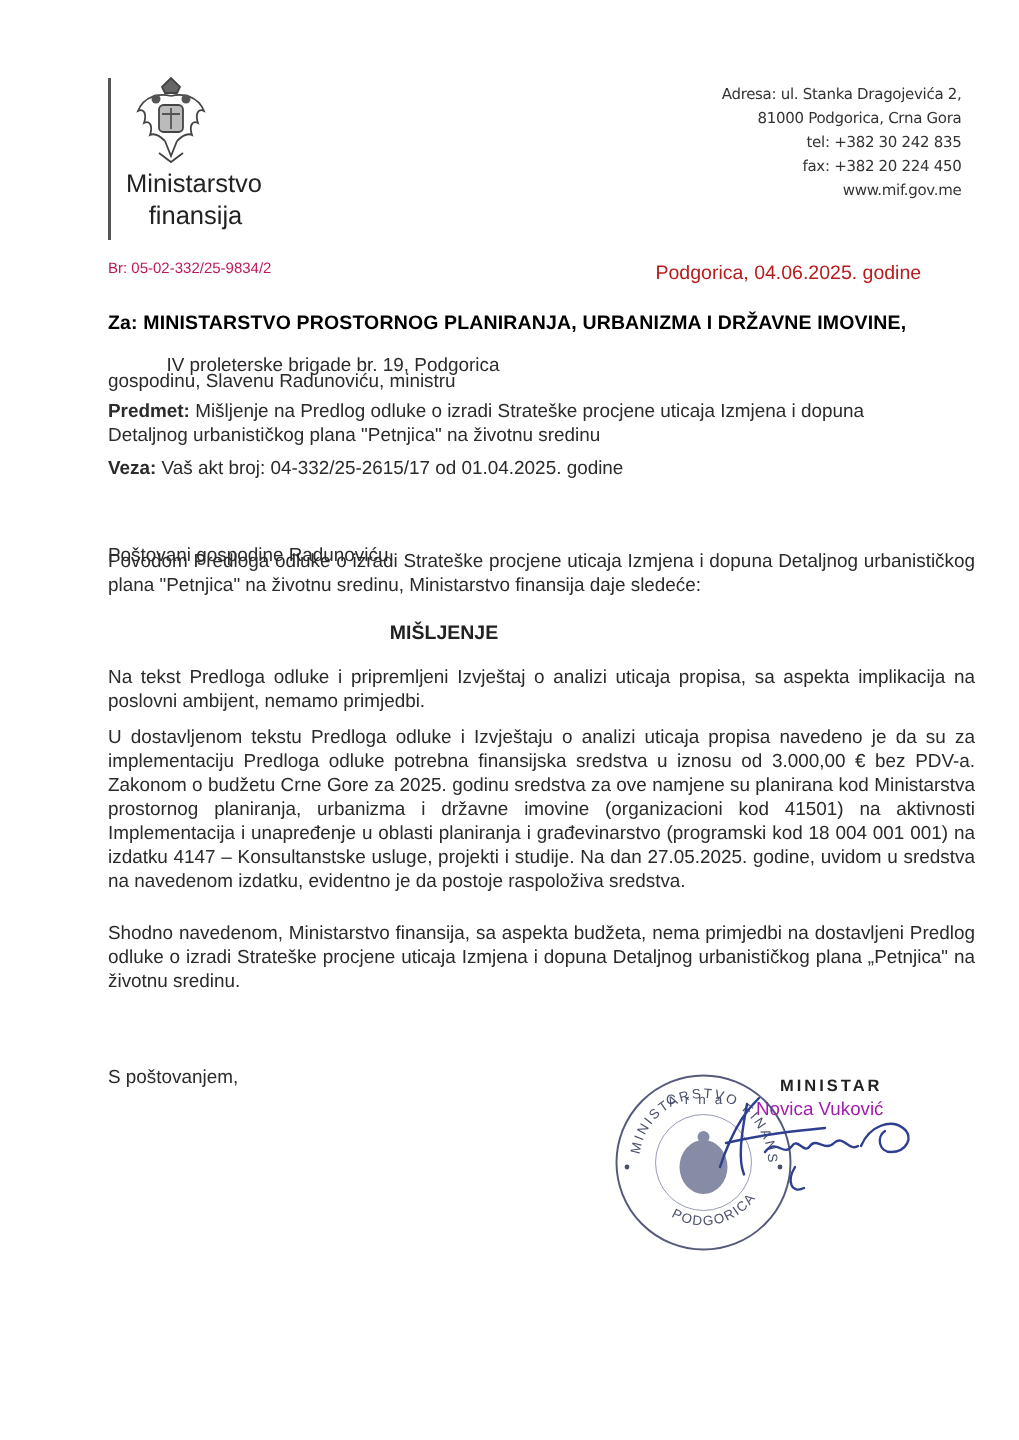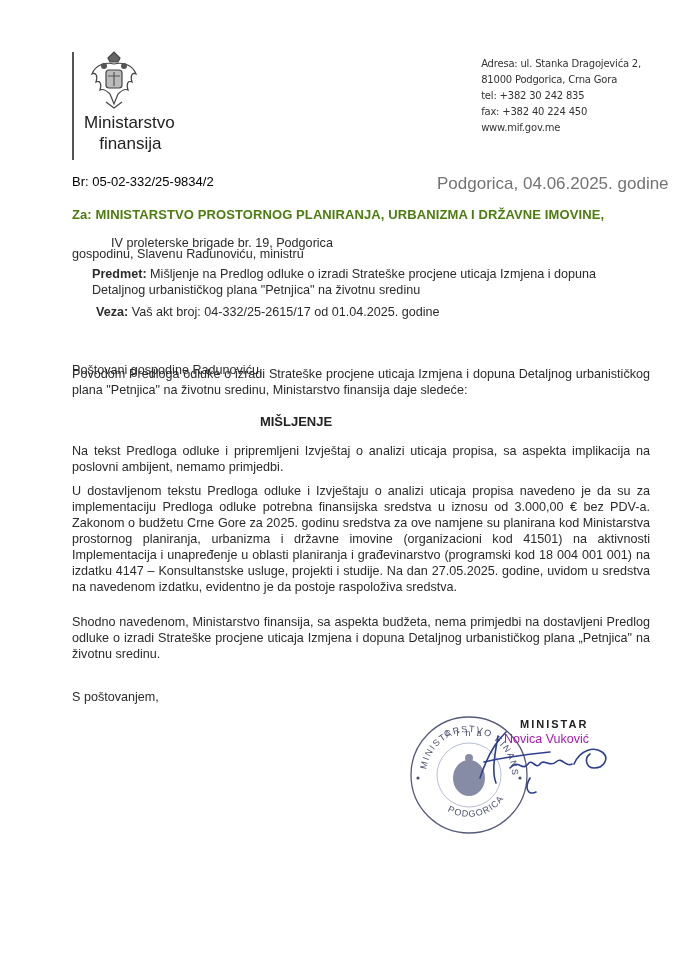--- a/index.html
+++ b/index.html
@@ -2,29 +2,29 @@
 <html><head>
 <meta charset="utf-8">
 <style>
   html, body { margin: 0; padding: 0; background: #ffffff; }
   body { width: 679px; height: 960px; position: relative; overflow: hidden;
          font-family: "Liberation Sans", sans-serif; color: #2a2a2a; }
   .abs { position: absolute; }
   .logo-bar { left: 72px; top: 52px; width: 2px; height: 108px; background: #555; }
   .crest { left: 88px; top: 50px; width: 52px; height: 62px; }
   .ministry-name { left: 84px; top: 112px; font-size: 17px; line-height: 21px; color: #222; text-align: center; }
-  .contact { right: 38px; top: 56px; font-size: 10px; line-height: 16px; color: #333;
+  .contact { right: 38px; top: 56px; text-align: right; font-size: 10px; line-height: 16px; color: #333;
              font-family: "DejaVu Sans", sans-serif; letter-spacing: -0.2px; }
-  .ref-no { left: 72px; top: 174px; font-size: 13px; color: #000000; }
-  .date { left: 437px; top: 174px; font-size: 17px; color: #737373; }
+  .ref-no { left: 72px; top: 174px; font-size: 10px; color: #be185d; }
+  .date { left: 437px; top: 174px; font-size: 13px; color: #b91c1c; }
   .para { left: 72px; width: 578px; font-size: 12.6px; line-height: 16px; color: #2b2b2b; }
   .para.j { text-align: justify; }
   .b { font-weight: bold; }
   .i { }
-  .to-line { left: 72px; top: 207px; font-size: 13px; font-weight: bold; color: #4d7c0f; white-space: nowrap; letter-spacing: 0.1px; }
+  .to-line { left: 72px; top: 207px; font-size: 13px; font-weight: bold; color: #000000; white-space: nowrap; letter-spacing: 0.1px; }
   .heading { left: 0; width: 592px; top: 414px; text-align: center; font-size: 13px; font-weight: bold; color: #222; }
   .sig-title { left: 520px; top: 718px; font-size: 11px; font-weight: bold; letter-spacing: 2px; color: #222; }
   .sig-name { left: 504px; top: 732px; font-size: 12.5px; color: #a21caf; }
   .stamp { left: 408px; top: 714px; width: 122px; height: 122px; }
   .signature { left: 470px; top: 728px; width: 150px; height: 70px; }
 </style>
 </head>
 <body>
 
 <div class="abs logo-bar"></div>
@@ -47,61 +47,61 @@
 
 <div class="abs ministry-name">
   <div>Ministarstvo</div>
   <div style="padding-left:2px">finansija</div>
 </div>
 
 <div class="abs contact">
   <div>Adresa: ul. Stanka Dragojevića 2,</div>
   <div>81000 Podgorica, Crna Gora</div>
   <div>tel: +382 30 242 835</div>
-  <div>fax: +382 40 224 450</div>
+  <div>fax: +382 20 224 450</div>
   <div>www.mif.gov.me</div>
 </div>
 
 <div class="abs ref-no">Br: 05-02-332/25-9834/2</div>
 <div class="abs date">Podgorica, 04.06.2025. godine</div>
 
 <div class="abs to-line">
   <span>Za:</span>
   <span>MINISTARSTVO PROSTORNOG PLANIRANJA, URBANIZMA I DRŽAVNE IMOVINE,</span>
 </div>
 <div class="abs para" style="top:235px;margin-left:39px;">IV proleterske brigade br. 19, Podgorica</div>
 <div class="abs para" style="top:246px;">gospodinu, Slavenu Radunoviću, ministru</div>
 
-<div class="abs para" style="top:266px; width:560px;margin-left:20px;">
+<div class="abs para" style="top:266px; width:560px;">
   <span class="b">Predmet:</span>
   <span>Mišljenje na Predlog odluke o izradi Strateške procjene uticaja Izmjena i dopuna Detaljnog urbanističkog plana "Petnjica" na životnu sredinu</span>
 </div>
 
-<div class="abs para" style="top:304px;margin-left:24px;">
+<div class="abs para" style="top:304px;">
   <span class="b">Veza:</span>
   <span>Vaš akt broj: 04-332/25-2615/17 od 01.04.2025. godine</span>
 </div>
 
 <div class="abs para" style="top:362px;">Poštovani gospodine Radunoviću,</div>
 
 <div class="abs para j" style="top:366px;">
   <span>Povodom </span><span class="i">Predloga odluke o izradi Strateške procjene uticaja Izmjena i dopuna Detaljnog urbanističkog plana "Petnjica" na životnu sredinu</span><span>, Ministarstvo finansija daje sledeće:</span>
 </div>
 
 <div class="abs heading">MIŠLJENJE</div>
 
 <div class="abs para j" style="top:443px;">Na tekst Predloga odluke i pripremljeni Izvještaj o analizi uticaja propisa, sa aspekta implikacija na poslovni ambijent, nemamo primjedbi.</div>
 
 <div class="abs para j" style="top:483px;">U dostavljenom tekstu Predloga odluke i Izvještaju o analizi uticaja propisa navedeno je da su za implementaciju Predloga odluke potrebna finansijska sredstva u iznosu od 3.000,00 € bez PDV-a. Zakonom o budžetu Crne Gore za 2025. godinu sredstva za ove namjene su planirana kod Ministarstva prostornog planiranja, urbanizma i državne imovine (organizacioni kod 41501) na aktivnosti Implementacija i unapređenje u oblasti planiranja i građevinarstvo (programski kod 18 004 001 001) na izdatku 4147 – Konsultanstske usluge, projekti i studije. Na dan 27.05.2025. godine, uvidom u sredstva na navedenom izdatku, evidentno je da postoje raspoloživa sredstva.</div>
 
 <div class="abs para j" style="top:614px;">
   <span>Shodno navedenom, Ministarstvo finansija, sa aspekta budžeta, nema primjedbi na dostavljeni </span><span class="i">Predlog odluke o izradi Strateške procjene uticaja Izmjena i dopuna Detaljnog urbanističkog plana „Petnjica" na životnu sredinu.</span>
 </div>
 
-<div class="abs para" style="top:689px;">S poštovanjem,</div>
+<div class="abs para" style="top:710px;">S poštovanjem,</div>
 
 <svg class="abs stamp" viewBox="0 0 122 122">
   <defs>
     <path id="ringTop" d="M 18 61 A 43 43 0 0 1 104 61"></path>
     <path id="ringBottom" d="M 20 70 A 42 42 0 0 0 102 70"></path>
   </defs>
   <circle cx="61" cy="61" r="58" fill="none" stroke="#555a7a" stroke-width="1.3"></circle>
   <circle cx="61" cy="61" r="32" fill="none" stroke="#8890b0" stroke-width="0.6"></circle>
   <text font-size="9" fill="#4a4f6a" font-family="Liberation Sans, sans-serif" letter-spacing="1.5">
     <textPath href="#ringTop" startOffset="4%">MINISTARSTVO FINANSIJA</textPath>

